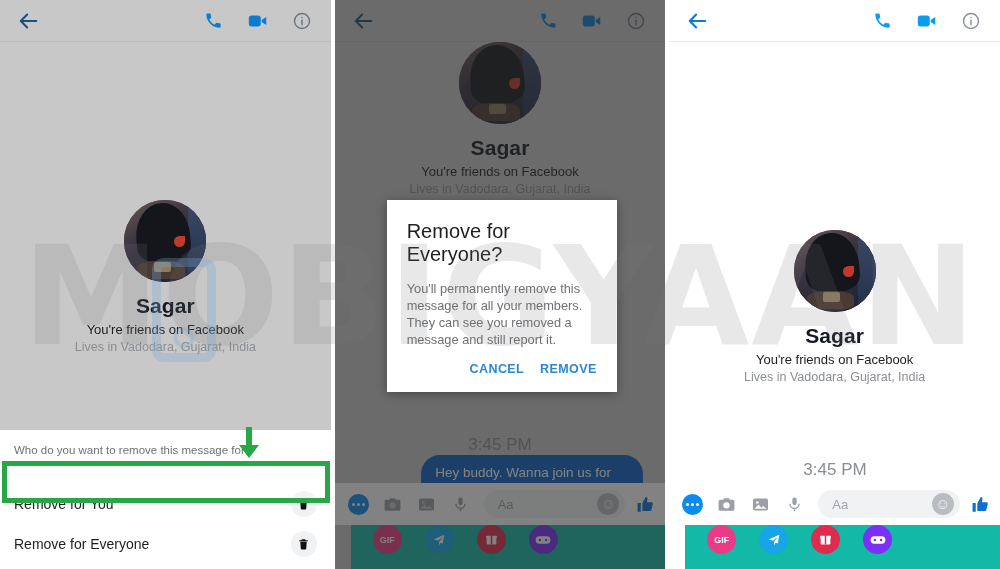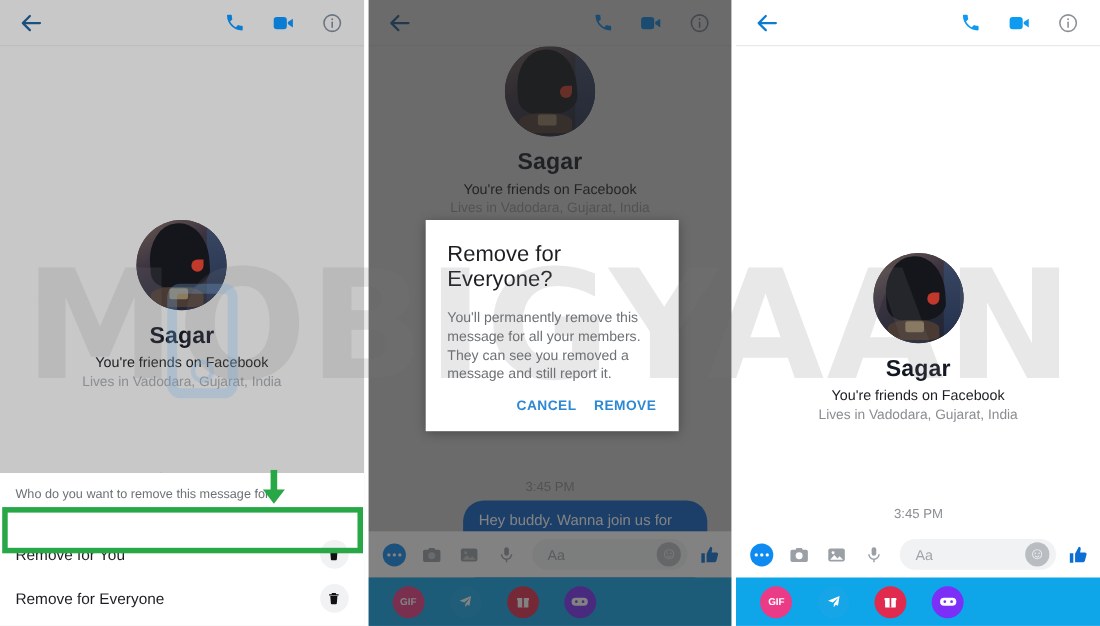--- a/index.html
+++ b/index.html
@@ -149,21 +149,21 @@
     font-weight: 700;
     color: #141823;
     letter-spacing: .1px;
   }
   .psub1 { margin-top: 4px; font-size: 13px; color: #1c1e21; }
   .psub2 { margin-top: 3px; font-size: 12.5px; color: #8a8d91; }
 
   .timestamp {
     position: absolute; left: 0; right: 0;
     text-align: center;
-    font-size: 12px;
+    font-size: 17px;
     color: #8a8d91;
   }
   #panel-1 .timestamp { top: 385px; }
   #panel-2 .timestamp { top: 393px; }
   #panel-3 .timestamp { top: 418px; right: 120px; left: auto; width: 90px; }
 
   
   .bubble-peek {
     position: absolute;
     left: 132px; top: 419px;
@@ -249,27 +249,27 @@
     position: absolute; right: 6px; top: 3px;
     width: 22px; height: 22px; border-radius: 50%;
     background: #b9bdc2;
     color: #f1f2f4;
     font-size: 15px; line-height: 22px; text-align: center;
   }
   .c-thumb { margin-left: 8px; color: #0d6fd4; font-size: 20px; }
 
   .tray {
     position: absolute;
-    left: 0; right: 0; bottom: 0;
+    left: 16px; right: 0; bottom: 0;
     height: 44px;
     display: flex;
-    align-items: center;
+    align-items: flex-start;
     padding: 0 22px;
     gap: 23px;
-    background: #0ea5e9;
+    background: #14b8a6;
     z-index: 6;
   }
   .tray-btn {
     width: 29px; height: 29px;
     border-radius: 50%;
     display: flex; align-items: center; justify-content: center;
     color: #fff;
     font-size: 9px;
     font-weight: 700;
   }

